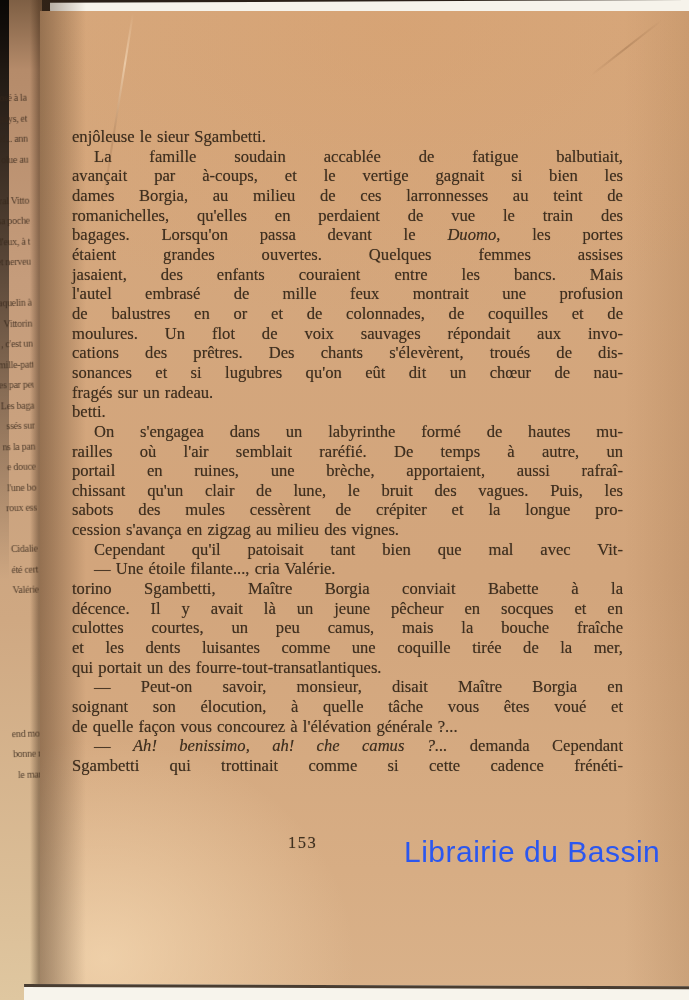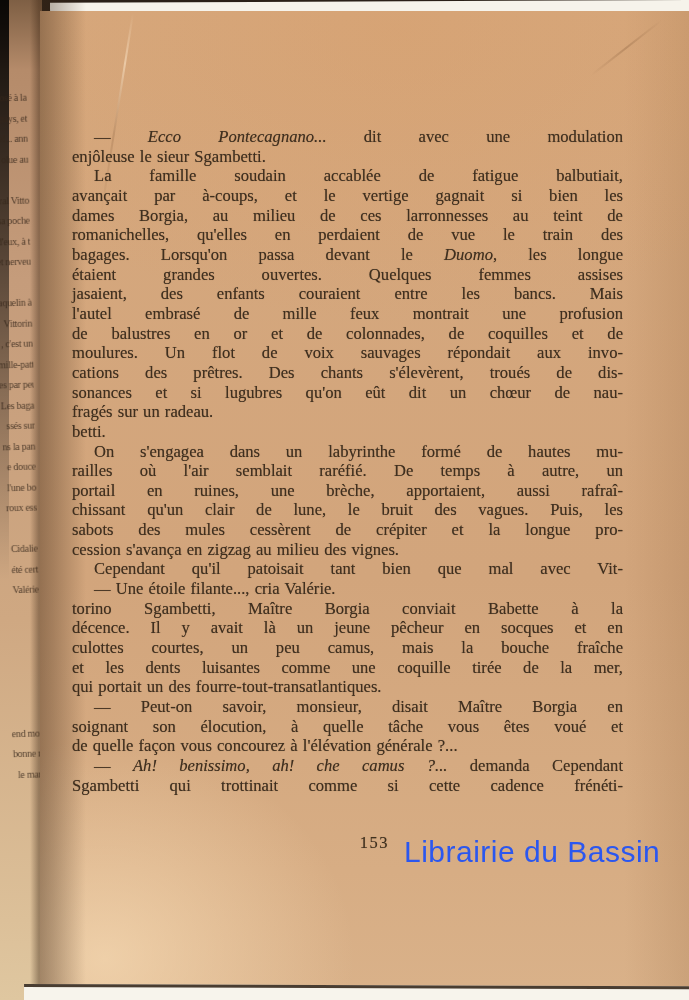--- a/index.html
+++ b/index.html
@@ -56,21 +56,21 @@
   .text-block{
     position:absolute;left:32px;top:116px;width:551px;
     color:#3f2f1f;font-size:16.6px;line-height:19.65px;
     text-shadow:0 0 .7px rgba(63,47,31,.55);
   }
   .line{text-align:justify;word-spacing:1px;}
   .line.fill{text-align-last:justify;}
   .line.ind{text-indent:22px;}
   .line i{font-style:italic;}
   .page-number{
-    position:absolute;left:239px;top:822px;width:110px;text-align:right;
+    position:absolute;left:248px;top:822px;width:110px;text-align:left;
     font-size:16.5px;letter-spacing:1.5px;color:#40311f;
     text-shadow:0 0 .7px rgba(63,47,31,.5);
   }
   .watermark{
     position:absolute;left:318px;top:824px;width:330px;
     font-family:"Liberation Sans",sans-serif;font-size:30px;line-height:34px;
     letter-spacing:.5px;color:#2b57ef;white-space:nowrap;margin-left:46px;
   }
   
   .bottom-white{
@@ -121,27 +121,26 @@
         <div class="frag">end moi</div>
         <div class="frag">bonne n</div>
         <div class="frag">le man</div>
       </div>
   </div>
 
   <div class="main-page">
     <div class="crease1"></div>
     <div class="crease2"></div>
     <div class="text-block" id="text-block">
-        <div class="line fill ind"><span>— </span><i>Ecco Pontecagnano...</i><span> dit avec une modulation</span></div>
         <div class="line"><span>enjôleuse le sieur Sgambetti.</span></div>
         <div class="line fill ind"><span>La famille soudain accablée de fatigue balbutiait,</span></div>
         <div class="line fill"><span>avançait par à-coups, et le vertige gagnait si bien les</span></div>
         <div class="line fill"><span>dames Borgia, au milieu de ces larronnesses au teint de</span></div>
         <div class="line fill"><span>romanichelles, qu'elles en perdaient de vue le train des</span></div>
-        <div class="line fill"><span>bagages. Lorsqu'on passa devant le </span><i>Duomo</i><span>, les longue</span></div>
+        <div class="line fill"><span>bagages. Lorsqu'on passa devant le </span><i>Duomo</i><span>, les portes</span></div>
         <div class="line fill"><span>étaient grandes ouvertes. Quelques femmes assises</span></div>
         <div class="line fill"><span>jasaient, des enfants couraient entre les bancs. Mais</span></div>
         <div class="line fill"><span>l'autel embrasé de mille feux montrait une profusion</span></div>
         <div class="line fill"><span>de balustres en or et de colonnades, de coquilles et de</span></div>
         <div class="line fill"><span>moulures. Un flot de voix sauvages répondait aux invo-</span></div>
         <div class="line fill"><span>cations des prêtres. Des chants s'élevèrent, troués de dis-</span></div>
         <div class="line fill"><span>sonances et si lugubres qu'on eût dit un chœur de nau-</span></div>
         <div class="line"><span>fragés sur un radeau.</span></div>
         <div class="line"><span>betti.</span></div>
         <div class="line fill ind"><span>On s'engagea dans un labyrinthe formé de hautes mu-</span></div>

